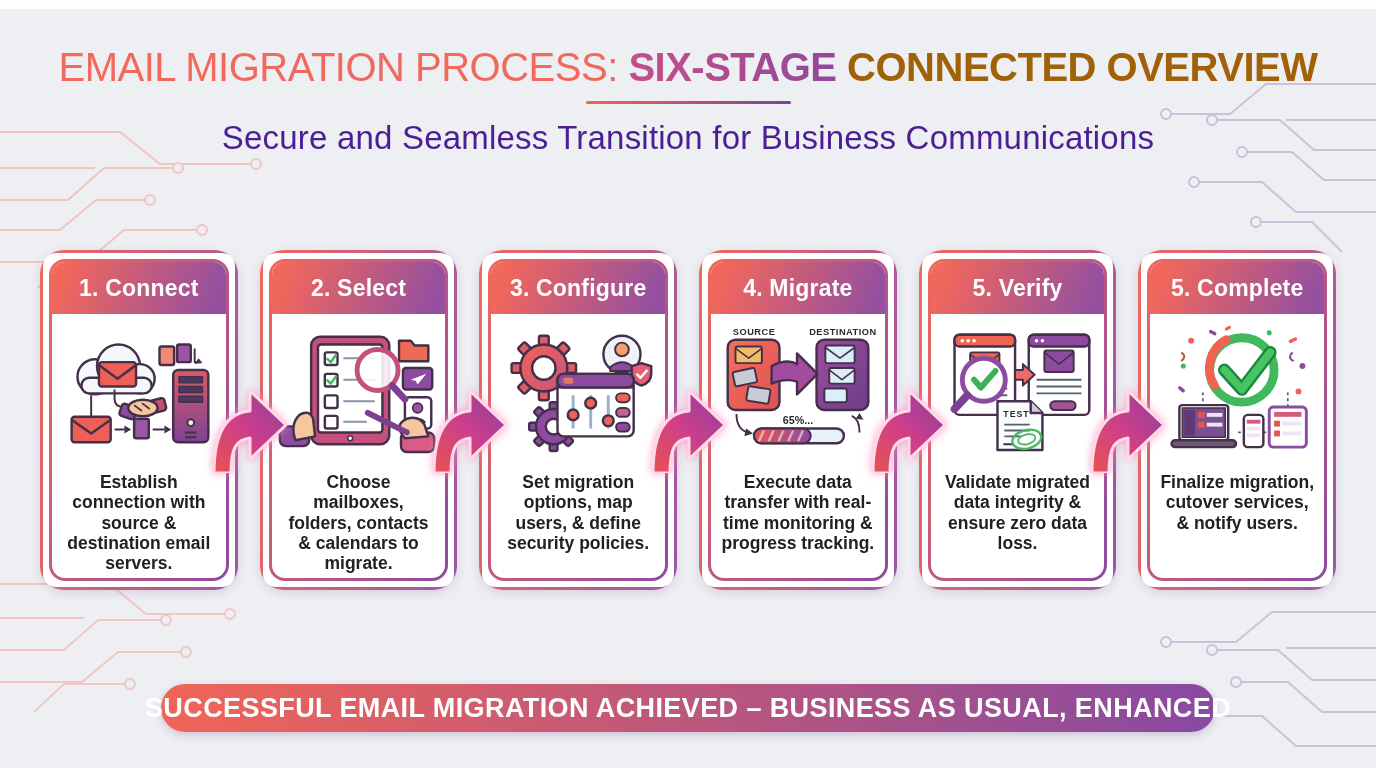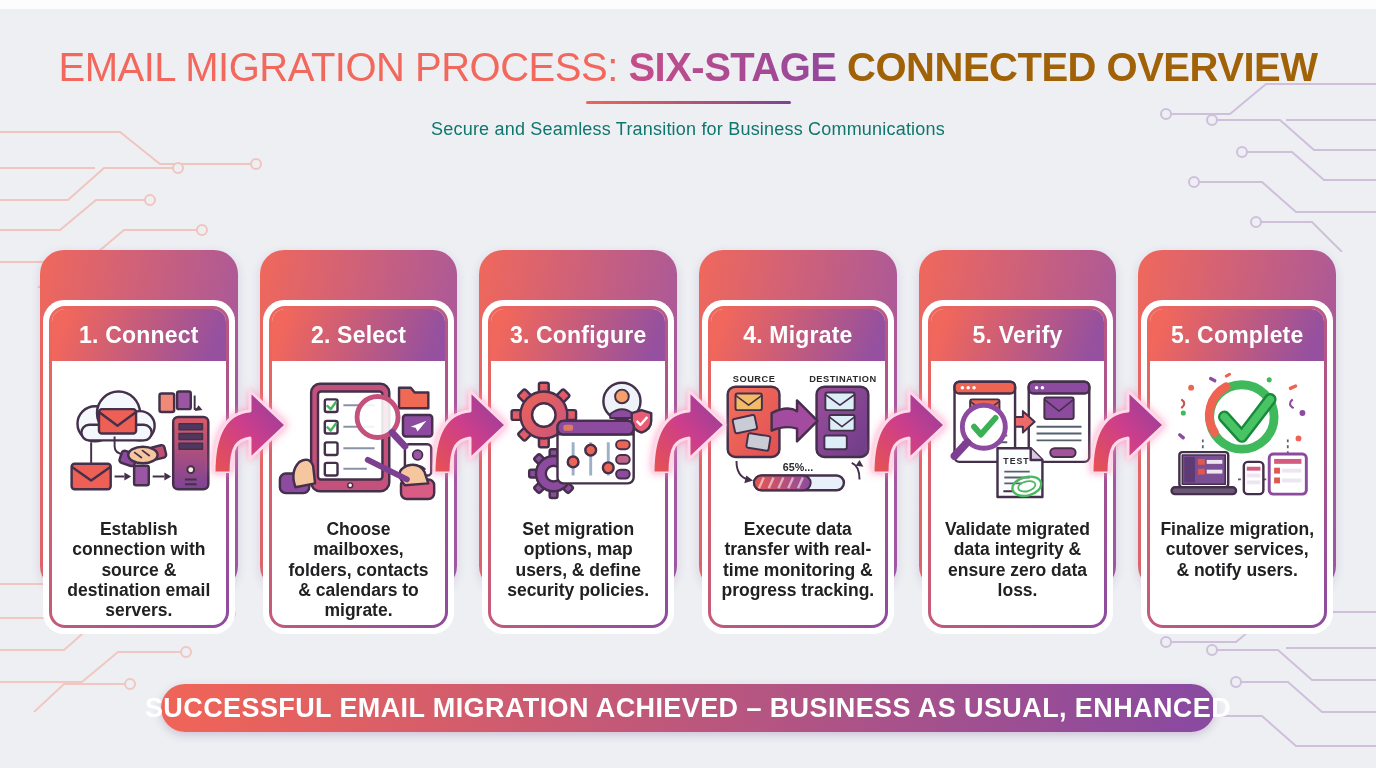--- a/index.html
+++ b/index.html
@@ -23,30 +23,30 @@
   .title .t2 {
     font-weight:800;
     background:linear-gradient(90deg,#C84E88,#92479B);
     -webkit-background-clip:text; background-clip:text; color:transparent;
   }
   .title .t3 { color:#a16207; font-weight:700; }
   .title-underline {
     width:205px; height:3px; margin:13px auto 0;
     background:linear-gradient(90deg,#EF6557,#7C4493); border-radius:2px;
   }
-  .subtitle { margin-top:15px; font-size:18px; color:#0f766e; font-weight:500; letter-spacing:0.2px; }
+  .subtitle { margin-top:15px; font-size:33px; color:#4c1d95; font-weight:500; letter-spacing:0.2px; }
 
   
   .stages { position:absolute; top:250px; left:40px; width:1296px; height:340px; display:flex; gap:22px; }
   .card-outer {
     flex:1; border-radius:24px; padding:3px;
     background:linear-gradient(100deg,#F0685B,#9C56A6);
     box-shadow:0 3px 10px rgba(120,70,140,0.18);
   }
-  .card-mid { height:100%; border-radius:21px; background:#fff; padding:6px;margin-top:47px; }
+  .card-mid { height:100%; border-radius:13px; background:#fff; padding:6px; }
   .card-inner { height:100%; border-radius:16px; padding:3px; background:linear-gradient(115deg,#F0685B,#8D4BA0); }
   .card-content { height:100%; border-radius:13px; background:#fff; display:flex; flex-direction:column; overflow:hidden; }
   .card-header {
     padding:13px 2px 12px; text-align:center;
     background:linear-gradient(110deg,#F2675B 8%,#95509F 92%);
     color:#fff; font-size:23px; font-weight:700; letter-spacing:0.2px;
   }
   .card-icon { height:150px; display:flex; align-items:center; justify-content:center; padding-top:0; }
   .card-desc {
     flex:1; padding:8px 10px 0; text-align:center;

